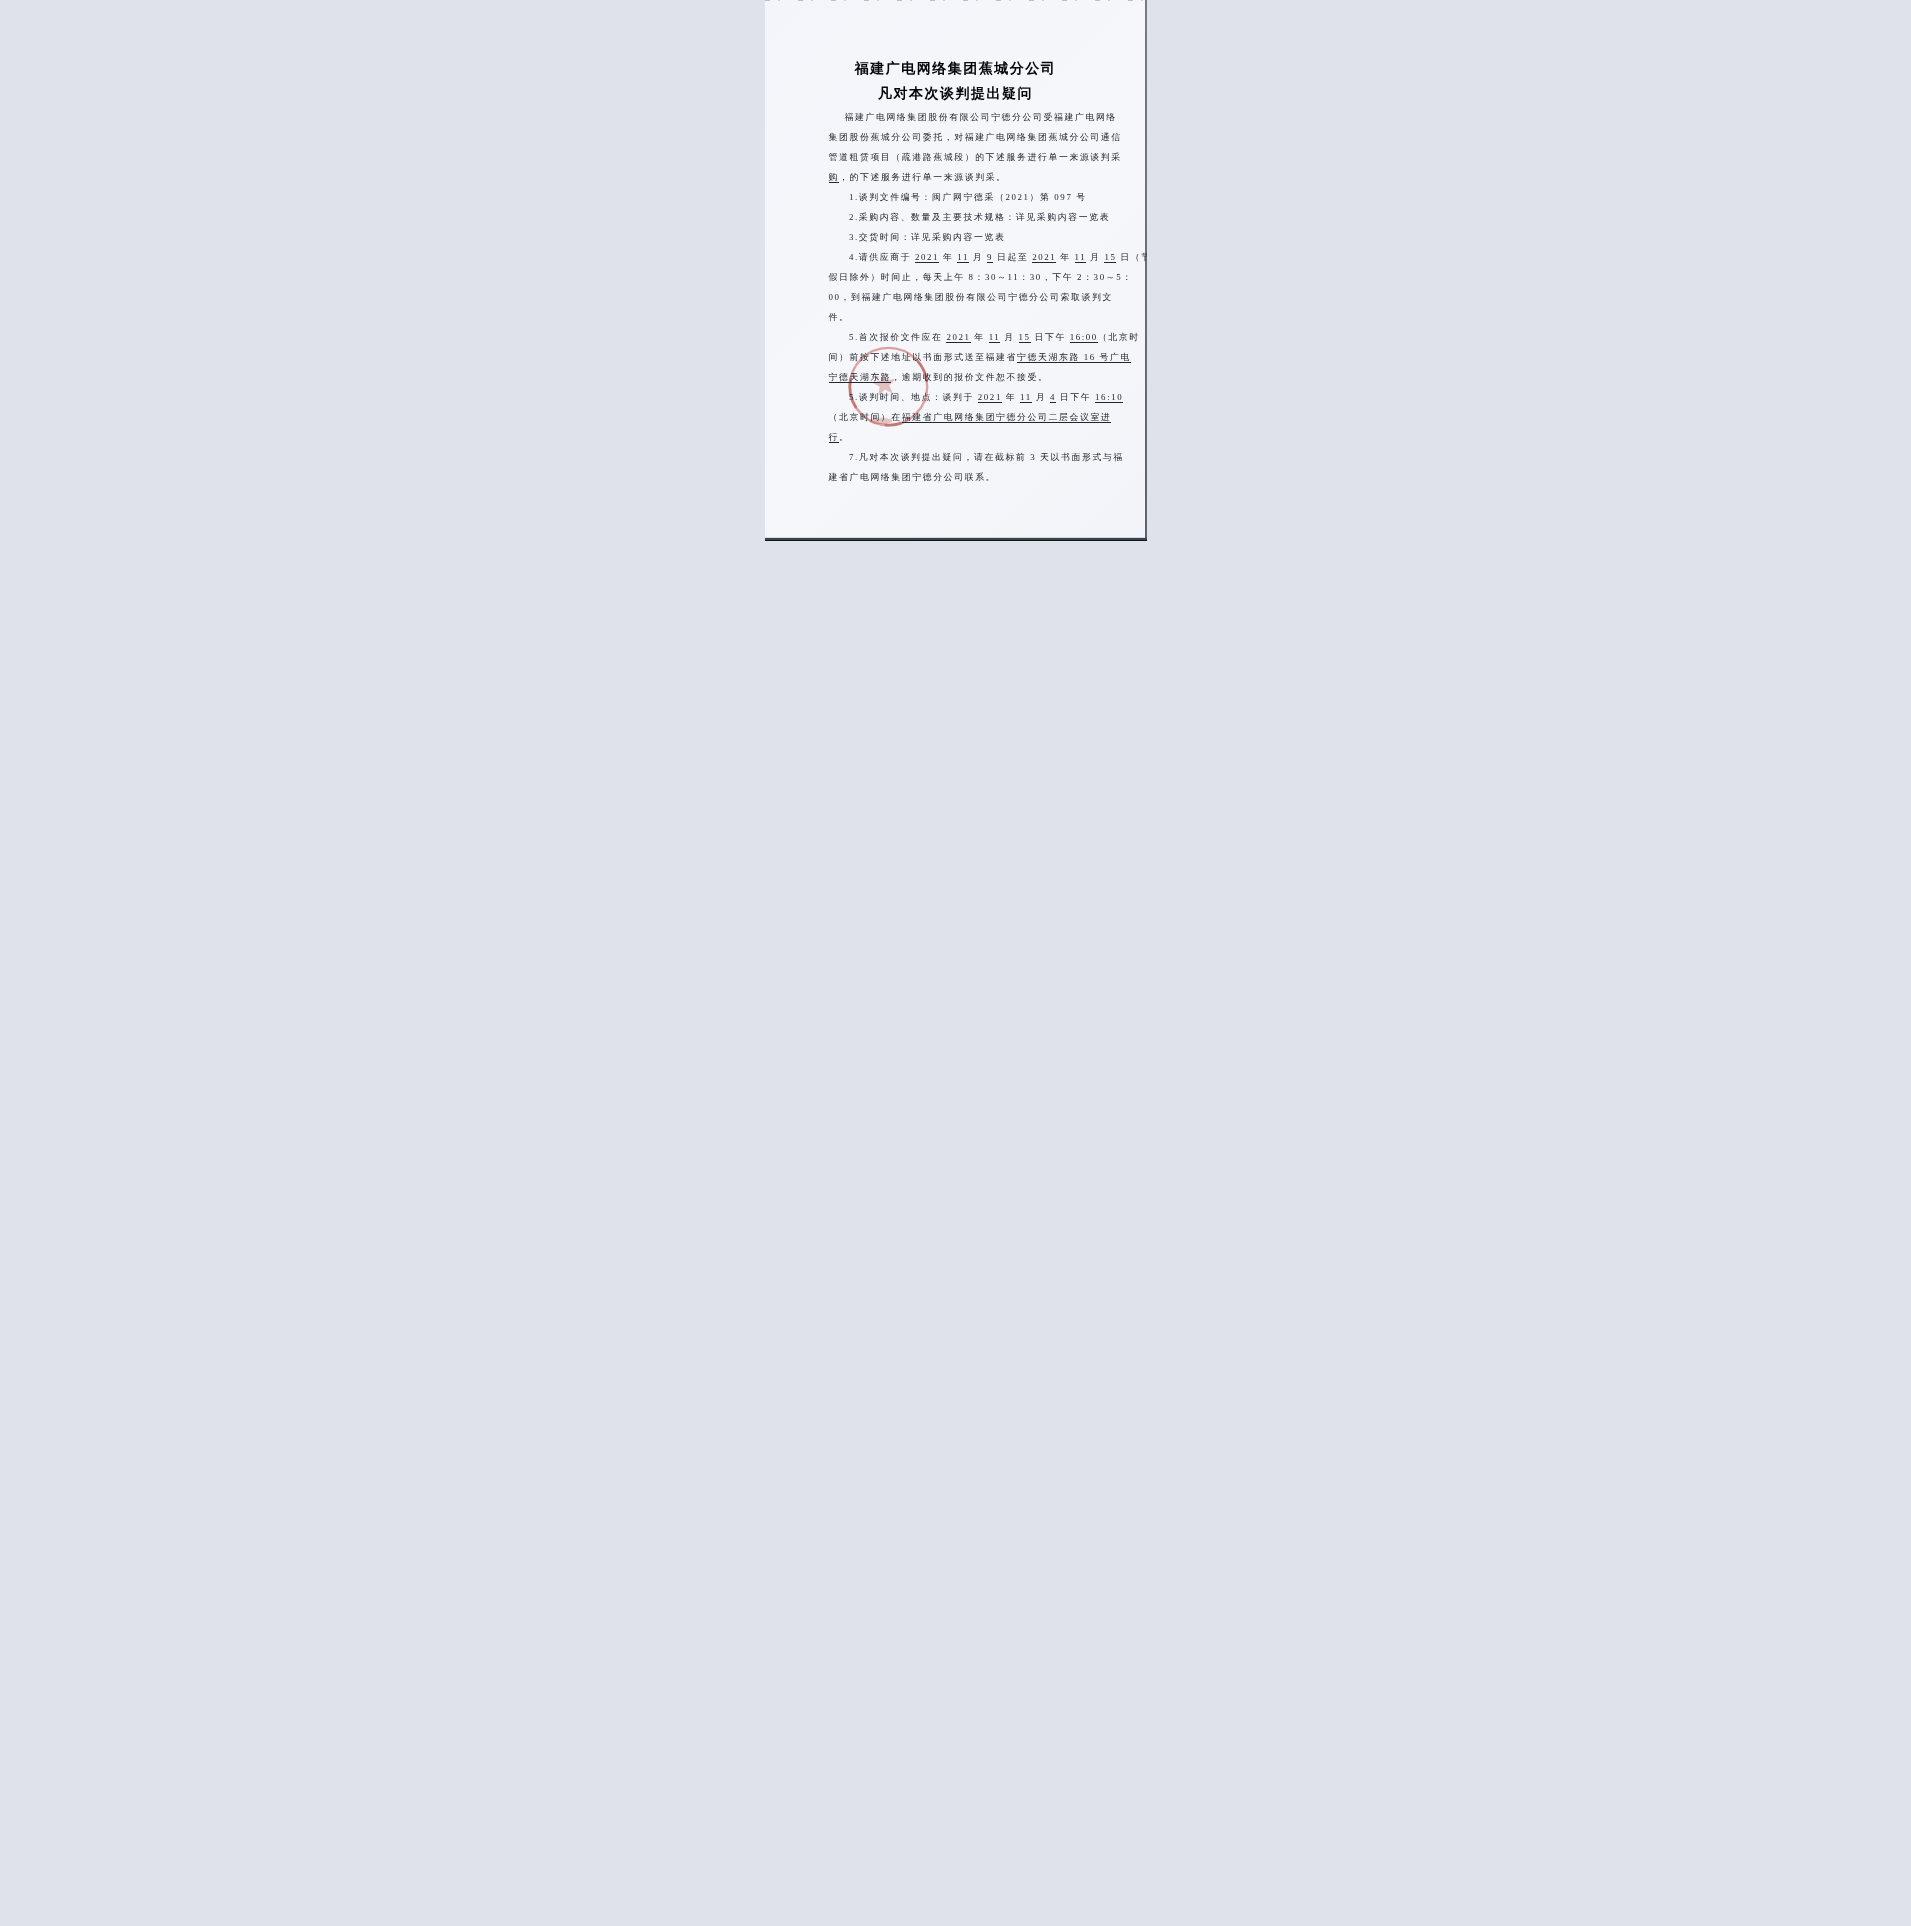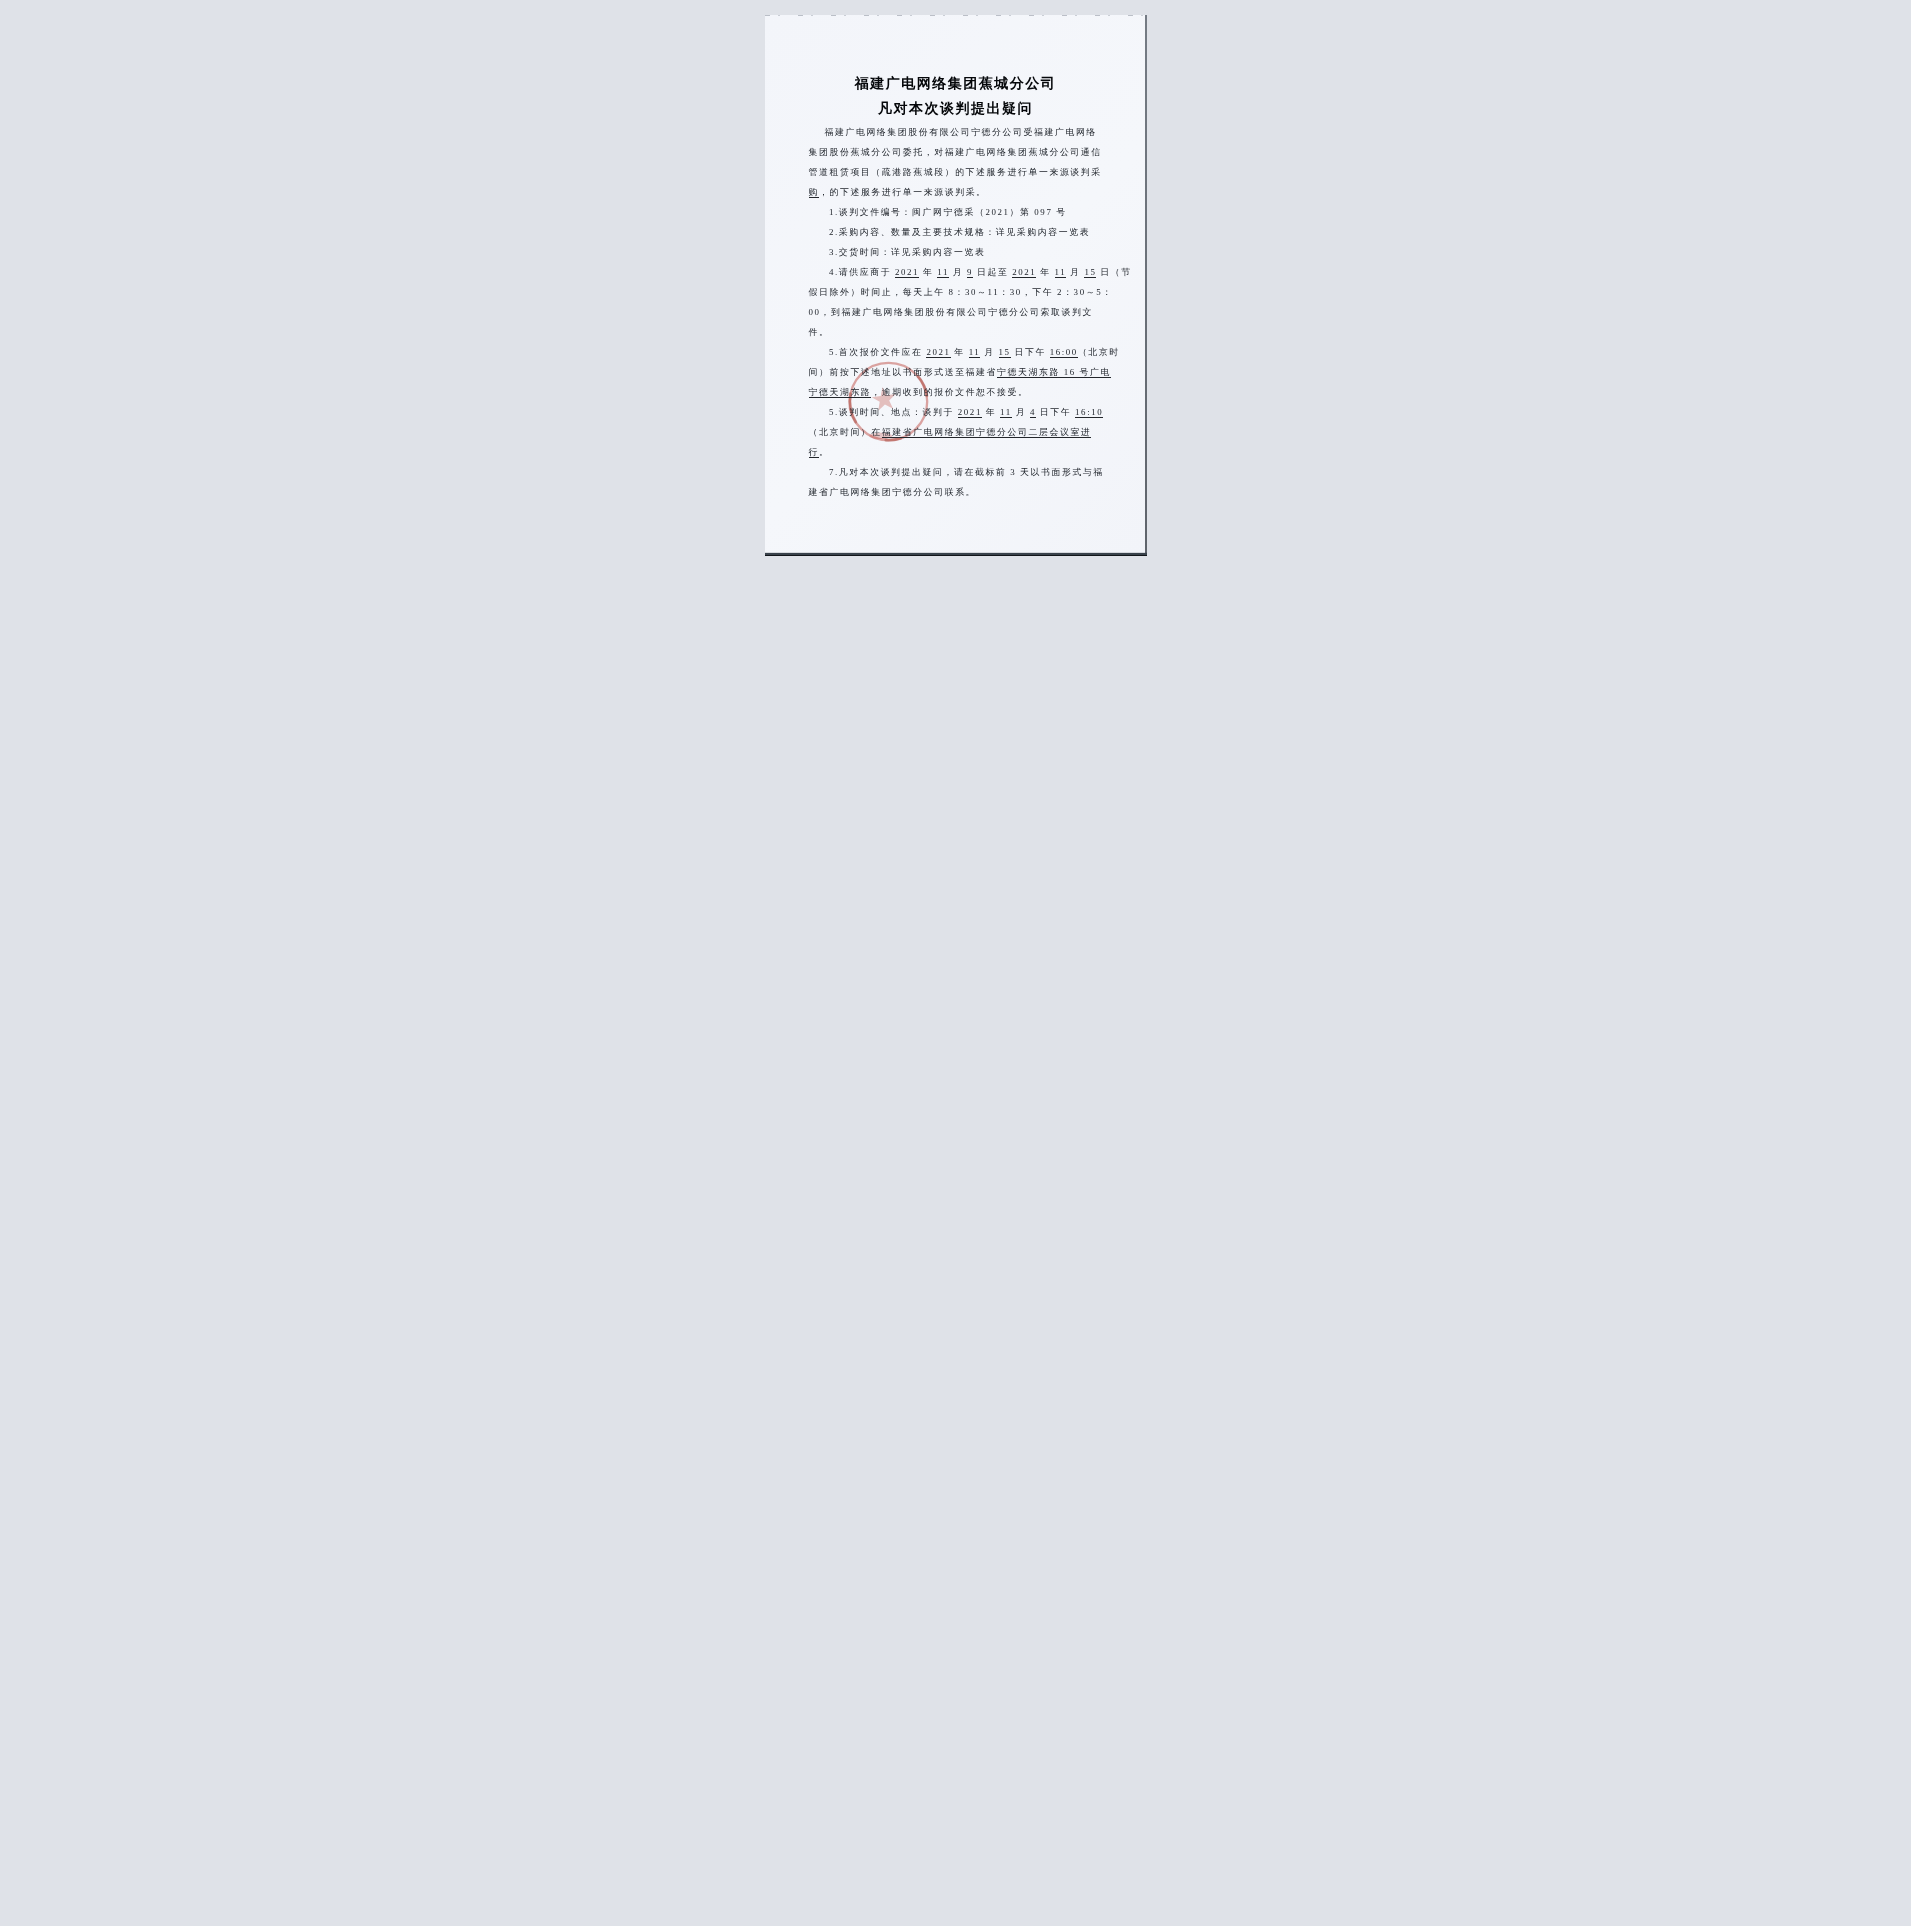--- a/index.html
+++ b/index.html
@@ -1,20 +1,20 @@
 <!DOCTYPE html>
 <html style="font-size:6.2px"><head>
 <meta charset="utf-8">
 <style>
   html, body { margin: 0; padding: 0; background: #dfe2e8; }
   .page {
     position: relative;
     width: 382px;
     height: 541px;
-    margin: 15px auto;
+    margin: 0 auto;
     background: linear-gradient(135deg, #f3f5fa 0%, #f5f7fb 55%, #f2f4f9 100%);
     overflow: hidden;
     font-family: "Liberation Serif", "DejaVu Serif", serif;
   }
 
   
   .edge-top {
     position: absolute; top: 0; left: 0; right: 0; height: 1.2px;
     background: repeating-linear-gradient(90deg,
       rgba(70,80,95,.55) 0 4.6px, transparent 4.6px 13px,
@@ -47,21 +47,21 @@
     font-weight: 700;
     font-size: 14px;
     line-height: 25px;
     letter-spacing: 1.5px;
     color: #05070a;
     white-space: nowrap;
   }
 
   
   .doc-body {
-    position: absolute; top: 107px; left: 44px; width: 288px;
+    position: absolute; top: 107px; left: 64px; width: 288px;
     font-size: 8.9px;
     line-height: 20px;
     letter-spacing: 1.6px;
     color: #20252c;
     white-space: nowrap;
   }
   .line { height: 20px; }
   .ind-p { text-indent: 16px; }
   .ind-i { text-indent: 20.4px; }
   .u { border-bottom: 1.2px solid #23262b; padding-bottom: 0.4px; }

